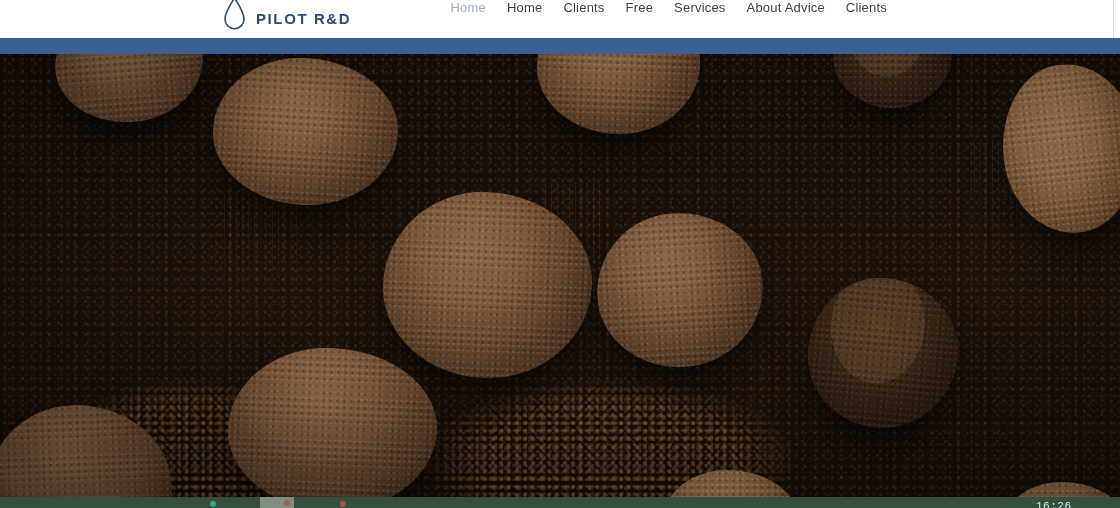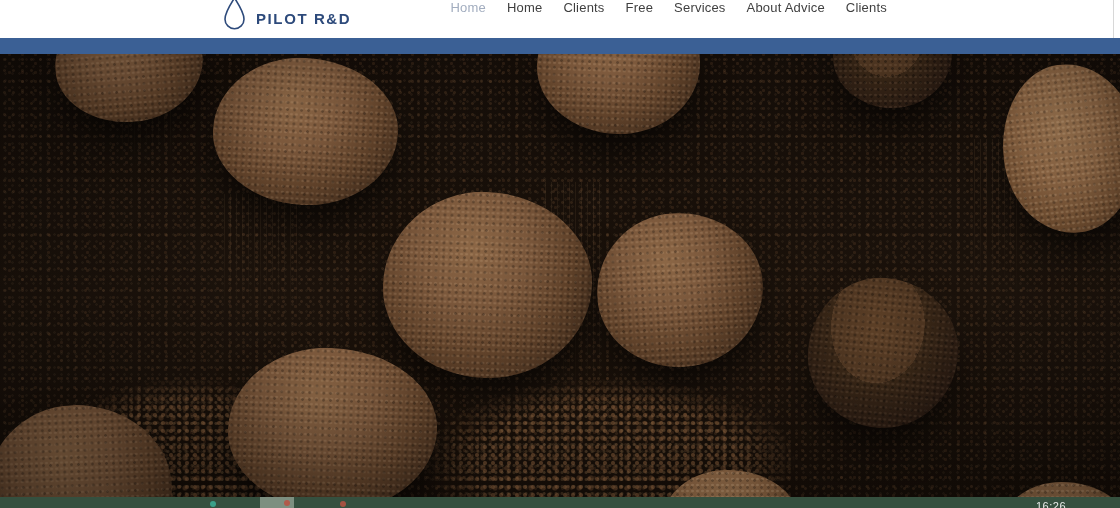--- a/index.html
+++ b/index.html
@@ -78,21 +78,21 @@
   }
   .streak{
     position:absolute;opacity:.75;
     background:repeating-linear-gradient(90deg, transparent 0 2px, rgba(196,152,108,.12) 2px 3px, transparent 3px 6px);
     -webkit-mask:linear-gradient(180deg,#000 20%,transparent 100%);
     mask:linear-gradient(180deg,#000 20%,transparent 100%);
   }
   
   .bottom-strip{
     position:absolute;left:0;top:497px;width:1120px;height:11px;overflow:hidden;
-    background:var(--strip-green,#35503f);z-index:6;
+    background:var(--strip-green,#35503f);z-index:6;font-family:Liberation Mono, monospace;
   }
   .strip-dot{position:absolute;border-radius:50%;width:6px;height:6px;}
   .strip-dot.teal{left:210px;top:4px;background:#3aa089;}
   .strip-dot.red1{left:284px;top:3px;background:#b05a4a;}
   .strip-dot.red2{left:340px;top:4px;background:#a35141;}
   .strip-block{position:absolute;left:260px;top:0;width:34px;height:11px;background:#8a9a8c;opacity:.85;}
   .timestamp{
     position:absolute;left:1036px;top:3px;color:rgba(255,255,255,.88);
     font-size:11px;letter-spacing:.5px;line-height:12px;
   }

